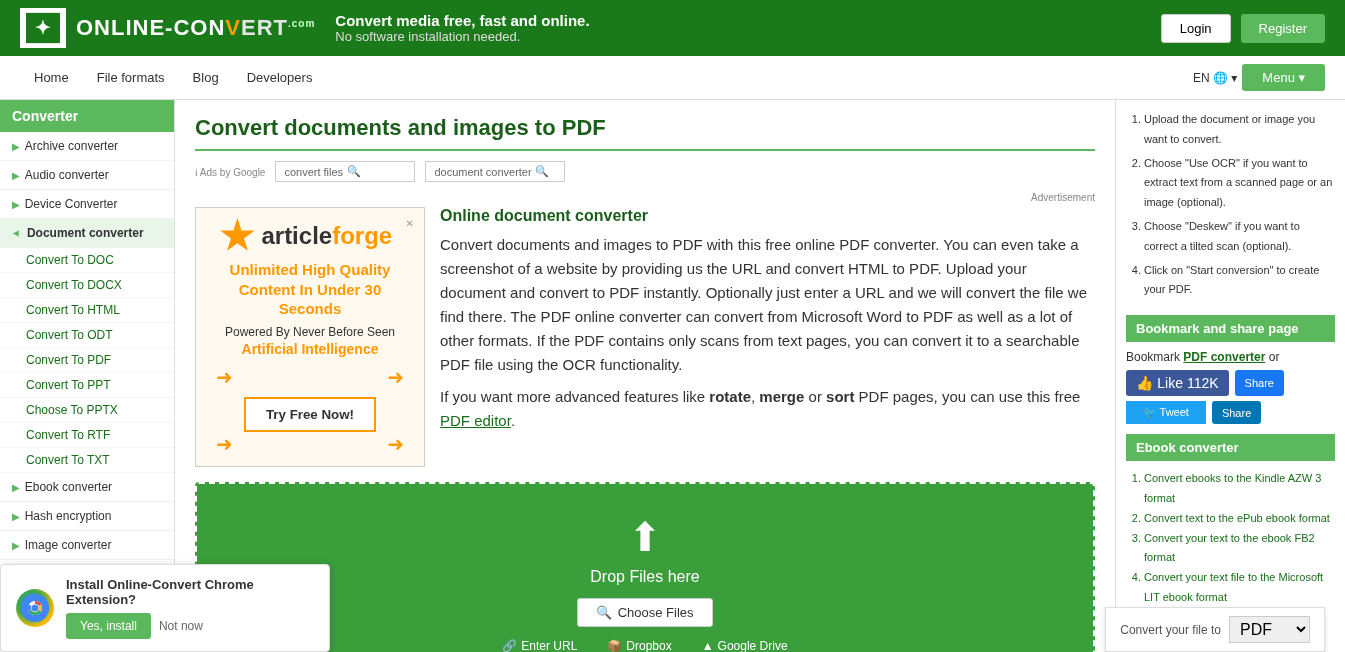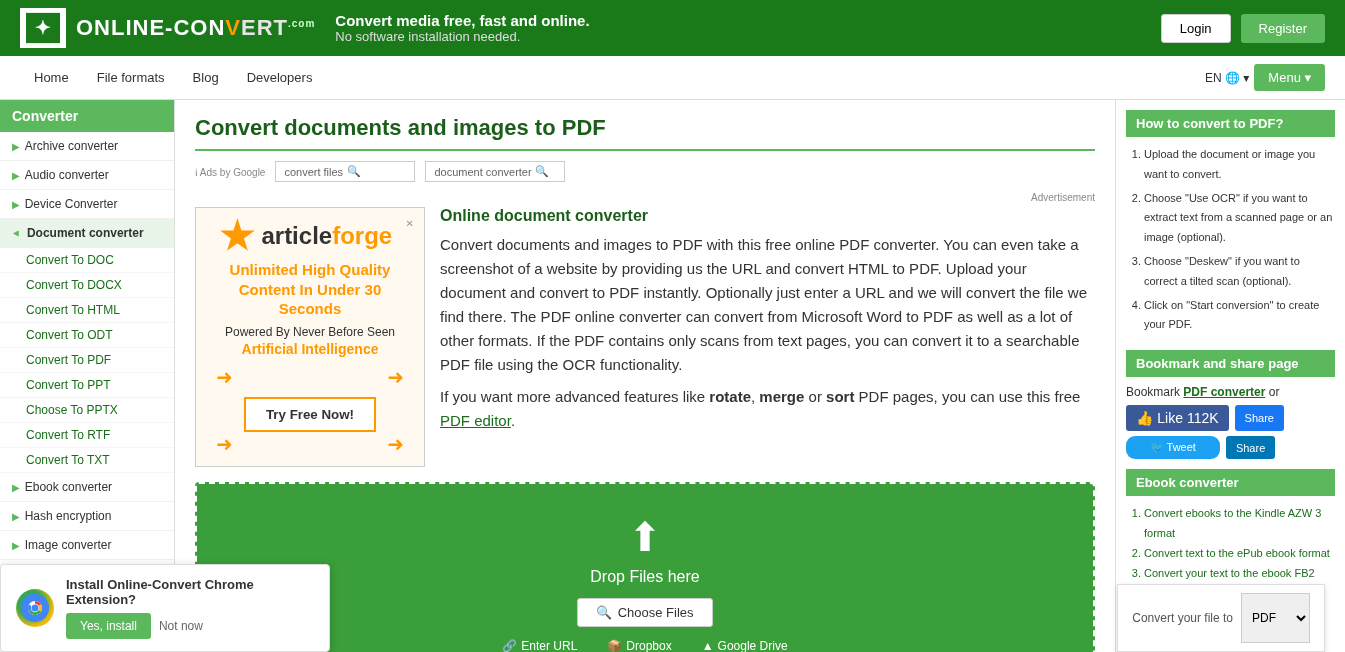--- a/index.html
+++ b/index.html
@@ -12,21 +12,21 @@
     .logo-text { color: #fff; font-size: 22px; font-weight: bold; letter-spacing: 1px; }
     .logo-text span { color: #f90; }
     .header-right { margin-left: auto; display: flex; gap: 10px; }
     .btn-login { background: #fff; border: 1px solid #ccc; padding: 6px 18px; cursor: pointer; border-radius: 3px; font-size: 13px; }
     .btn-register { background: #5cb85c; color: #fff; border: none; padding: 6px 18px; cursor: pointer; border-radius: 3px; font-size: 13px; }
 
     
     .nav { background: #fff; border-bottom: 1px solid #ddd; display: flex; align-items: center; padding: 0 20px; }
     .nav a { display: inline-block; padding: 14px 14px; text-decoration: none; color: #333; font-size: 13px; }
     .nav-right { margin-left: auto; display: flex; align-items: center; gap: 5px; }
-    .nav-menu-btn { background: #5cb85c; color: #fff; border: none; padding: 6px 14px; cursor: pointer; border-radius: 3px; font-size: 13px; }
+    .nav-menu-btn { background: #5cb85c; color: #fff; border: none; padding: 6px 20px; cursor: pointer; border-radius: 3px; font-size: 13px; }
 
     
     .layout { display: flex; width: 1345px; min-height: 600px; }
 
     
     .sidebar { width: 175px; background: #fff; border-right: 1px solid #ddd; flex-shrink: 0; padding-bottom: 20px; }
     .sidebar-header { background: #5cb85c; color: #fff; padding: 8px 12px; font-size: 14px; font-weight: bold; }
     .sidebar-item { display: flex; align-items: center; padding: 7px 12px; font-size: 12px; color: #333; cursor: pointer; border-bottom: 1px solid #f0f0f0; }
     .sidebar-item .arrow { color: #5cb85c; margin-right: 5px; font-size: 10px; }
     .sidebar-subitem { padding: 5px 12px 5px 26px; font-size: 12px; color: #1a6e1a; cursor: pointer; border-bottom: 1px solid #f5f5f5; }
@@ -68,37 +68,37 @@
     .right-sidebar { width: 230px; flex-shrink: 0; background: #fff; border-left: 1px solid #ddd; padding: 10px; overflow-y: auto; }
     .right-section-title { background: #5cb85c; color: #fff; padding: 6px 10px; font-size: 13px; font-weight: bold; margin-bottom: 8px; }
     .steps-list { list-style: decimal; padding-left: 18px; font-size: 11px; line-height: 1.8; color: #333; margin-bottom: 15px; }
     .steps-list li { margin-bottom: 4px; }
     .bookmark-section { margin-bottom: 10px; }
     .bookmark-text { font-size: 12px; margin-bottom: 6px; }
     .bookmark-text a { color: #1a6e1a; font-weight: bold; }
     .social-buttons { display: flex; gap: 6px; flex-wrap: wrap; margin-bottom: 5px; }
     .btn-fb { background: #3b5998; color: #fff; border: none; padding: 5px 10px; font-size: 14px; cursor: pointer; border-radius: 3px; display: flex; align-items: center; gap: 3px; }
     .btn-share { background: #1877f2; color: #fff; border: none; padding: 5px 10px; font-size: 11px; cursor: pointer; border-radius: 3px; }
-    .btn-tweet { background: #1da1f2; color: #fff; border: none; padding: 5px 24px; font-size: 11px; cursor: pointer; border-radius: 9px; }
+    .btn-tweet { background: #1da1f2; color: #fff; border: none; padding: 5px 17px; font-size: 11px; cursor: pointer; border-radius: 0; }
     .btn-lin-share { background: #0077b5; color: #fff; border: none; padding: 5px 10px; font-size: 11px; cursor: pointer; border-radius: 3px; }
     .ebook-list { list-style: decimal; padding-left: 18px; font-size: 11px; line-height: 1.8; color: #1a6e1a; }
     .ebook-list li a { color: #1a6e1a; text-decoration: none; }
 
     
     .notification { position: fixed; bottom: 0; left: 0; background: #fff; border: 1px solid #ddd; border-radius: 4px; padding: 12px 15px; display: flex; align-items: center; gap: 12px; box-shadow: 0 2px 8px rgba(0,0,0,0.2); width: 330px; z-index: 999; }
     .notif-icon { width: 38px; height: 38px; border-radius: 50%; overflow: hidden; flex-shrink: 0; background: radial-gradient(circle at 40% 40%, #4285f4 0%, #34a853 40%, #fbbc05 70%, #ea4335 100%); display: flex; align-items: center; justify-content: center; }
     .notif-icon svg { width: 28px; height: 28px; }
     .notif-text { font-size: 13px; font-weight: bold; color: #333; flex: 1; }
     .notif-buttons { display: flex; gap: 8px; margin-top: 6px; }
     .btn-yes { background: #5cb85c; color: #fff; border: none; padding: 6px 14px; cursor: pointer; border-radius: 3px; font-size: 12px; }
     .btn-notnow { background: none; border: none; color: #666; cursor: pointer; font-size: 12px; padding: 6px 0; }
 
     
     .convert-footer { position: fixed; bottom: 0; right: 20px; background: #fff; border: 1px solid #ddd; padding: 8px 14px; font-size: 12px; color: #555; display: flex; align-items: center; gap: 8px; box-shadow: 0 2px 5px rgba(0,0,0,0.15); }
-    .convert-footer select { border: 1px solid #ccc; padding: 16px 6px; font-size: 12px; }
+    .convert-footer select { border: 1px solid #ccc; padding: 3px 6px; font-size: 16px; }
   </style>
 </head>
 <body>
 
 <div class="header">
   <div class="logo-area">
     <div class="logo-box">
       <svg width="36" height="32" viewBox="0 0 36 32">
         <rect width="36" height="32" fill="#1a7a1a"></rect>
         <text x="18" y="22" text-anchor="middle" fill="white" font-size="20" font-weight="bold" font-family="Arial">✦</text>
@@ -241,21 +241,20 @@
         <a href="#" class="upload-link">
           <span>▲</span>
           <span>Google Drive</span>
         </a>
       </div>
     </div>
 
   </div>
 
   <div class="right-sidebar">
-    <div class="right-section-title">How to convert to PDF?</div>
     <ol class="steps-list">
       <li>Upload the document or image you want to convert.</li>
       <li>Choose "Use OCR" if you want to extract text from a scanned page or an image (optional).</li>
       <li>Choose "Deskew" if you want to correct a tilted scan (optional).</li>
       <li>Click on "Start conversion" to create your PDF.</li>
     </ol>
 
     <div class="bookmark-section">
       <div class="right-section-title">Bookmark and share page</div>
       <p class="bookmark-text">

